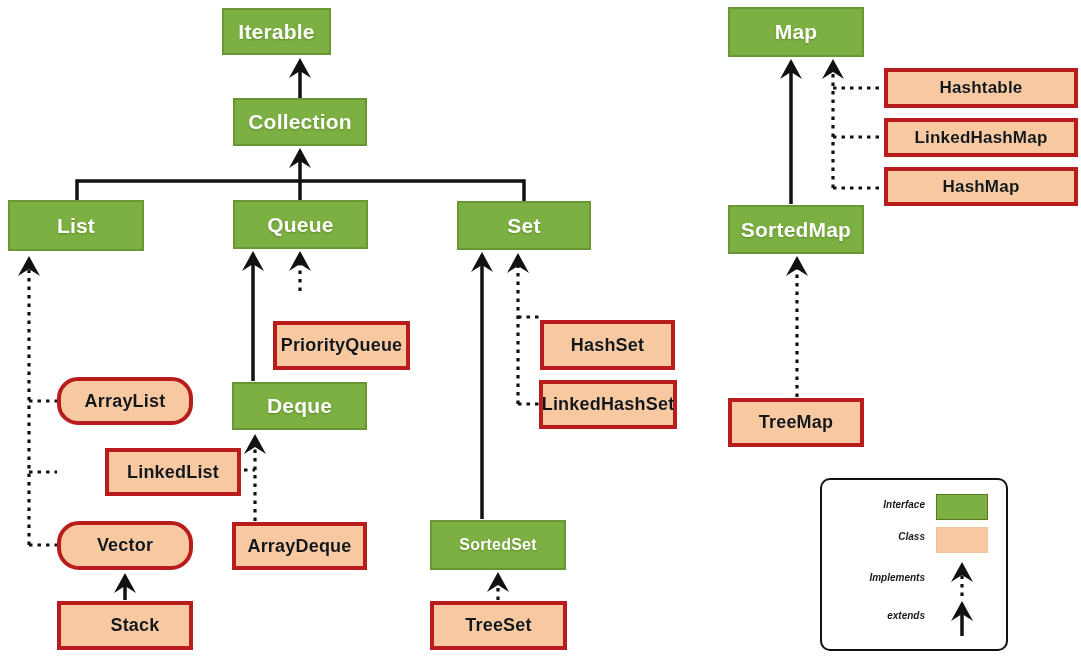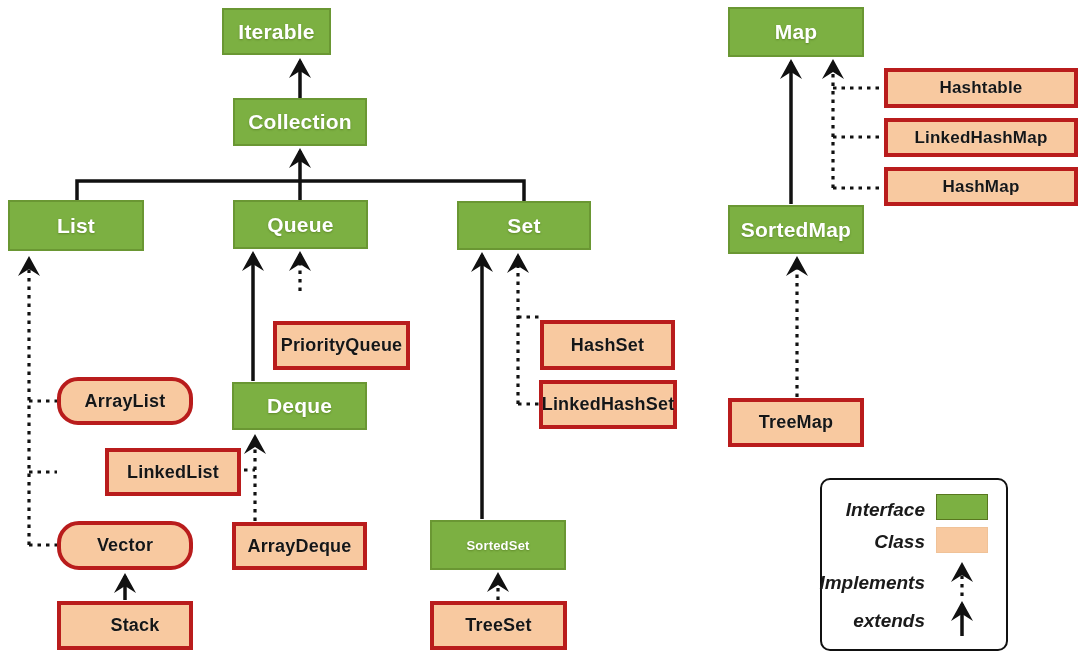--- a/index.html
+++ b/index.html
@@ -41,21 +41,21 @@
     position:absolute;left:820px;top:478px;width:188px;height:173px;
     box-sizing:border-box;
     background:#ffffff;
     border:2.5px solid #111;
     border-radius:10px;
     z-index:1;
   }
   .legend-label{
     position:absolute;
     font-style:italic;font-weight:bold;
-    font-size:19px;color:#1a1a1a;
+    font-size:10px;color:#1a1a1a;
     text-align:right;width:110px;
   }
   .swatch{
     position:absolute;width:52px;height:26px;box-sizing:border-box;
   }
   .swatch.interface{background:#7cb042;border:1.5px solid #58771f;}
   .swatch.clazz{background:#f8c9a0;border:1px solid #f0c298;}
 </style>
 </head>
 <body>
@@ -112,21 +112,21 @@
   </svg>
 
   <div class="node interface" style="left:222px;top:8px;width:109px;height:47px;">Iterable</div>
   <div class="node interface" style="left:233px;top:98px;width:134px;height:48px;">Collection</div>
   <div class="node interface" style="left:8px;top:200px;width:136px;height:51px;">List</div>
   <div class="node interface" style="left:233px;top:200px;width:135px;height:49px;">Queue</div>
   <div class="node interface" style="left:457px;top:201px;width:134px;height:49px;">Set</div>
   <div class="node interface" style="left:728px;top:7px;width:136px;height:50px;">Map</div>
   <div class="node interface" style="left:728px;top:205px;width:136px;height:49px;">SortedMap</div>
   <div class="node interface" style="left:232px;top:382px;width:135px;height:48px;">Deque</div>
-  <div class="node interface" style="left:430px;top:520px;width:136px;height:50px;font-size:13px;">SortedSet</div>
+  <div class="node interface" style="left:430px;top:520px;width:136px;height:50px;font-size:16px;">SortedSet</div>
 
   <div class="node clazz" style="left:273px;top:292px;width:137px;height:49px;margin-top:29px;">PriorityQueue</div>
   <div class="node clazz" style="left:540px;top:292px;width:135px;height:50px;margin-top:28px;">HashSet</div>
   <div class="node clazz" style="left:539px;top:380px;width:138px;height:49px;">LinkedHashSet</div>
   <div class="node clazz" style="left:57px;top:377px;width:136px;height:48px;border-radius:21px;">ArrayList</div>
   <div class="node clazz" style="left:57px;top:448px;width:136px;height:48px;margin-left:48px;">LinkedList</div>
   <div class="node clazz" style="left:57px;top:521px;width:136px;height:49px;border-radius:22px;">Vector</div>
   <div class="node clazz" style="left:57px;top:601px;width:136px;height:49px;padding-left:20px;">Stack</div>
   <div class="node clazz" style="left:232px;top:522px;width:135px;height:48px;">ArrayDeque</div>
   <div class="node clazz" style="left:430px;top:601px;width:137px;height:49px;">TreeSet</div>

